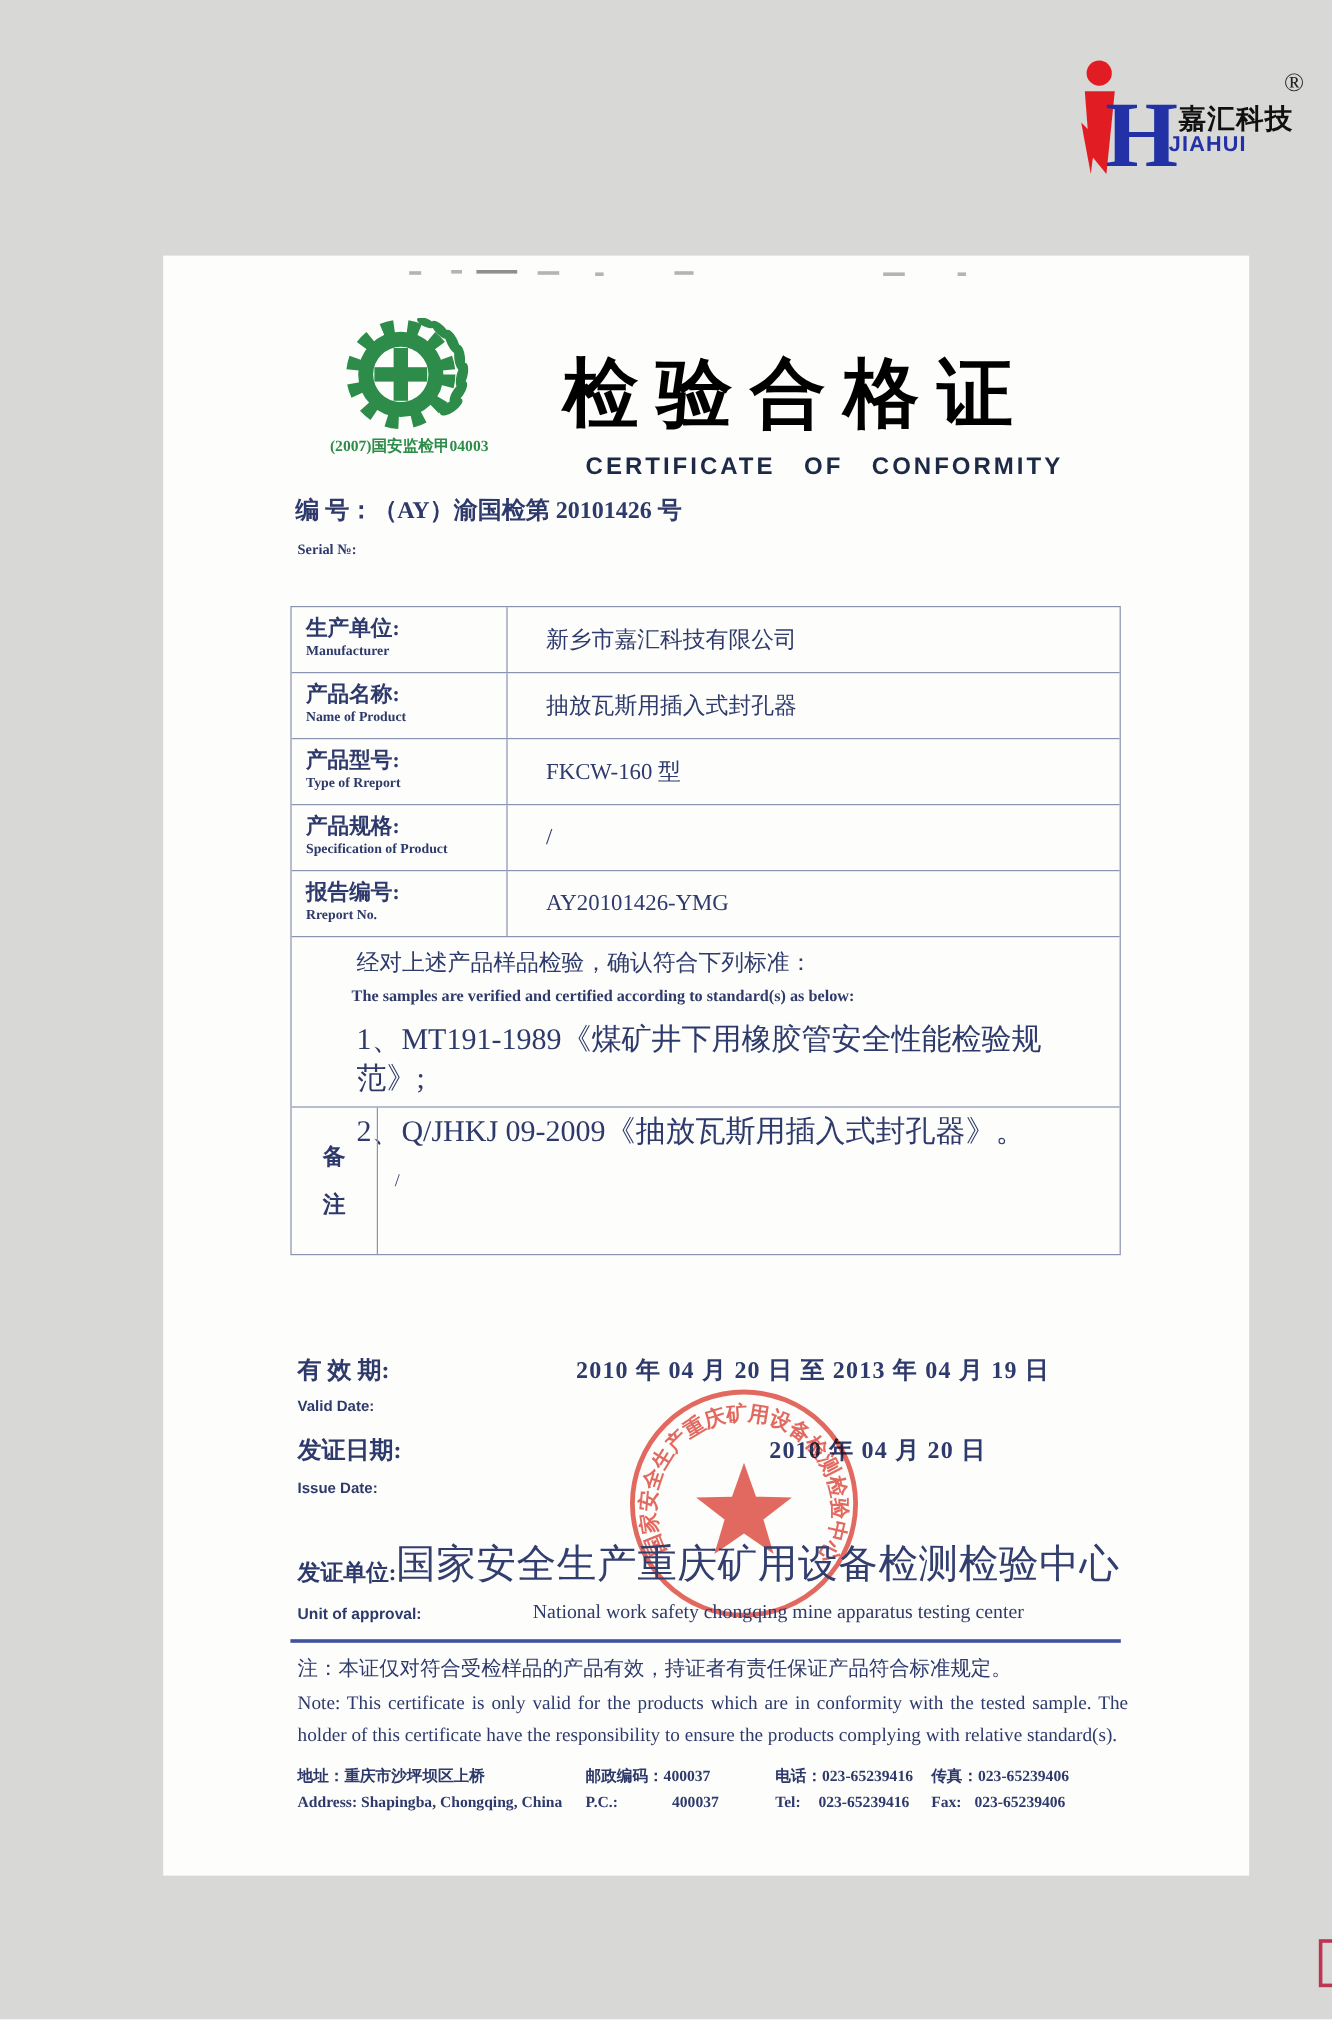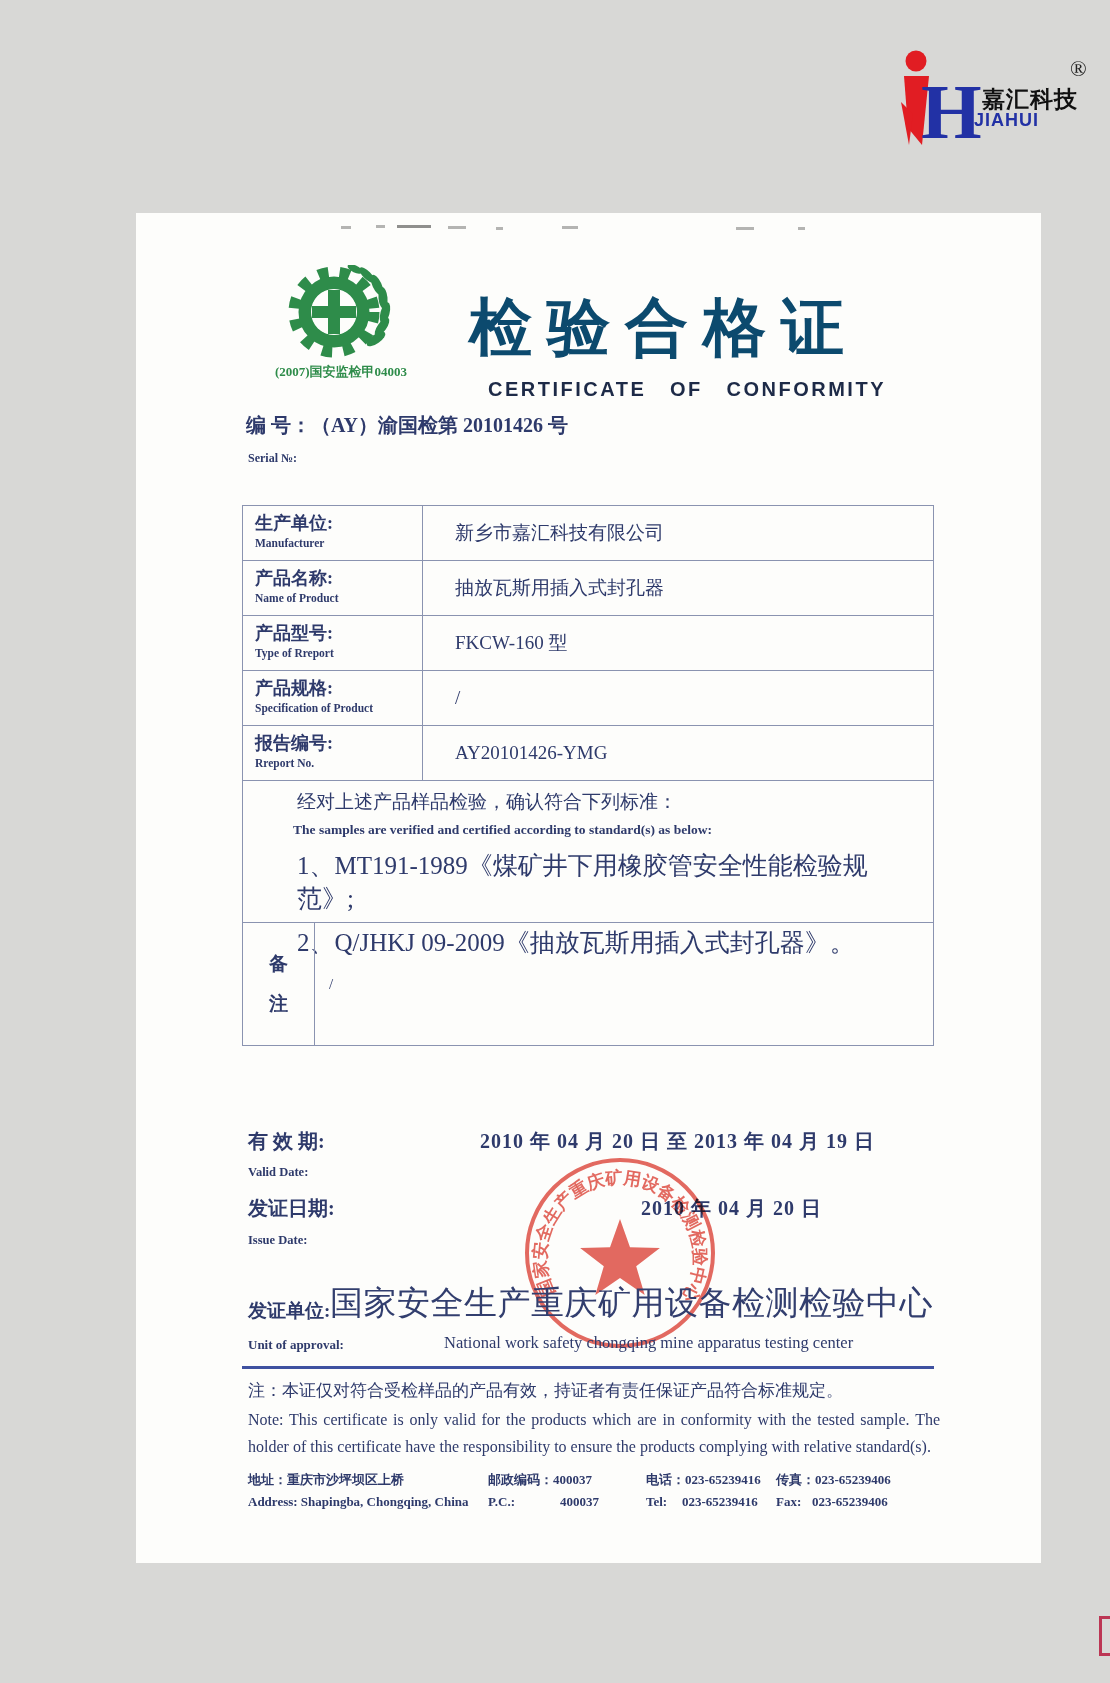--- a/index.html
+++ b/index.html
@@ -13,41 +13,41 @@
   .logo{position:absolute; left:890px; top:48px; width:215px; height:100px;}
   .logo-mark{position:absolute; left:5px; top:2px;}
   .logo-zh{position:absolute; left:92px; top:36px; font-size:23px; font-weight:700; color:#101010; letter-spacing:1px; font-family:"Liberation Serif", serif;}
   .logo-en{position:absolute; left:84px; top:62px; font-size:18px; font-weight:700; color:#2231a5; letter-spacing:1px;}
   .logo-reg{position:absolute; left:180px; top:8px; font-size:22px; color:#222; font-family:"Liberation Serif", serif;}
   
   .page{position:absolute; left:136px; top:213px; width:905px; height:1350px; background:#fdfdfb;}
   .artifact{position:absolute; background:#b4b4b2; height:3px;}
   .emblem{position:absolute; left:146px; top:52px;}
   .emblem-caption{position:absolute; left:80px; top:150px; width:250px; text-align:center; font-size:13px; font-weight:600; color:#2e8c4a; font-family:"Liberation Serif", serif;}
-  .title-zh{position:absolute; left:333px; top:72px; font-size:63px; font-weight:700; letter-spacing:15px; color:#0c4a6e; white-space:nowrap;}
+  .title-zh{position:absolute; left:333px; top:72px; font-size:63px; font-weight:700; letter-spacing:15px; color:#000000; white-space:nowrap;}
   .title-en{position:absolute; left:352px; top:165px; width:398px; display:flex; justify-content:space-between; font-size:20px; font-weight:700; letter-spacing:2.5px; color:#1d2a47;}
   .serial-line{position:absolute; left:110px; top:199px; font-size:20px; font-weight:700; white-space:nowrap; font-family:"Liberation Serif", serif;}
   .serial-en{position:absolute; left:112px; top:238px; font-size:12px; font-weight:700; font-family:"Liberation Serif", serif;}
   
   .tbl{position:absolute; left:106px; top:292px; width:690px; border:1px solid #8a93b0;}
   .trow{display:flex; height:55px; border-bottom:1px solid #8a93b0; box-sizing:border-box;}
   .lbl-cell{width:180px; box-sizing:border-box; border-right:1px solid #8a93b0; padding:5px 2px 0 12px;}
   .lbl-zh{font-size:18px; font-weight:700; display:block; font-family:"Liberation Serif", serif;}
   .lbl-en{font-size:11.5px; font-weight:700; display:block; margin-top:2px; font-family:"Liberation Serif", serif;}
   .val-cell{flex:1; display:flex; align-items:center; padding-left:32px; font-size:19px; font-family:"Liberation Serif", serif;}
   .std-cell{height:142px; box-sizing:border-box; border-bottom:1px solid #8a93b0; padding:8px 10px 0 54px; font-family:"Liberation Serif", serif;}
   .std-zh{font-size:19px;}
   .std-en{font-size:13.5px; font-weight:700; margin-top:7px; margin-left:-4px;}
   .std-item{font-size:25px; margin-top:11px;}
   .remark-row{display:flex; height:122px;}
   .remark-lbl{width:72px; box-sizing:border-box; border-right:1px solid #8a93b0; display:flex; flex-direction:column; align-items:center; justify-content:center; gap:14px; font-size:19px; font-weight:700; font-family:"Liberation Serif", serif;}
   .remark-val{flex:1; display:flex; align-items:center; padding-left:14px; font-size:15px; font-family:"Liberation Serif", serif;}
   
   .f-zh{position:absolute; font-weight:700; font-size:20px; white-space:nowrap; font-family:"Liberation Serif", serif;}
-  .f-en{position:absolute; font-weight:700; font-size:12.5px; white-space:nowrap; font-family:Liberation Serif, serif;}
+  .f-en{position:absolute; font-weight:700; font-size:12.5px; white-space:nowrap; font-family:Liberation Sans, sans-serif;}
   .stamp{position:absolute; left:374px; top:930px; mix-blend-mode:multiply; opacity:.85;}
   .approval-value-zh{position:absolute; left:194px; top:1068px; font-size:33px; letter-spacing:.5px; color:#323e6e; white-space:nowrap; font-family:"Liberation Serif", serif;}
   .approval-value-en{position:absolute; left:308px; top:1120px; font-size:16.5px; color:#2e3a6b; white-space:nowrap; font-family:"Liberation Serif", serif;}
   .divider{position:absolute; left:106px; top:1153px; width:692px; height:2.5px; background:#3f51a0;}
   .note-zh{position:absolute; left:112px; top:1166px; font-size:17px; white-space:nowrap; font-family:"Liberation Serif", serif;}
   .note-en{position:absolute; left:112px; top:1193px; width:692px; font-size:16px; line-height:27px; text-align:justify; font-family:"Liberation Serif", serif;}
   .c-span{position:absolute; font-size:13px; font-weight:700; white-space:nowrap; font-family:"Liberation Serif", serif;}
   .corner-mark{position:absolute; left:1099px; top:1616px; width:18px; height:34px; border:3px solid #bc3654; background:transparent;}
 </style>
 </head>

